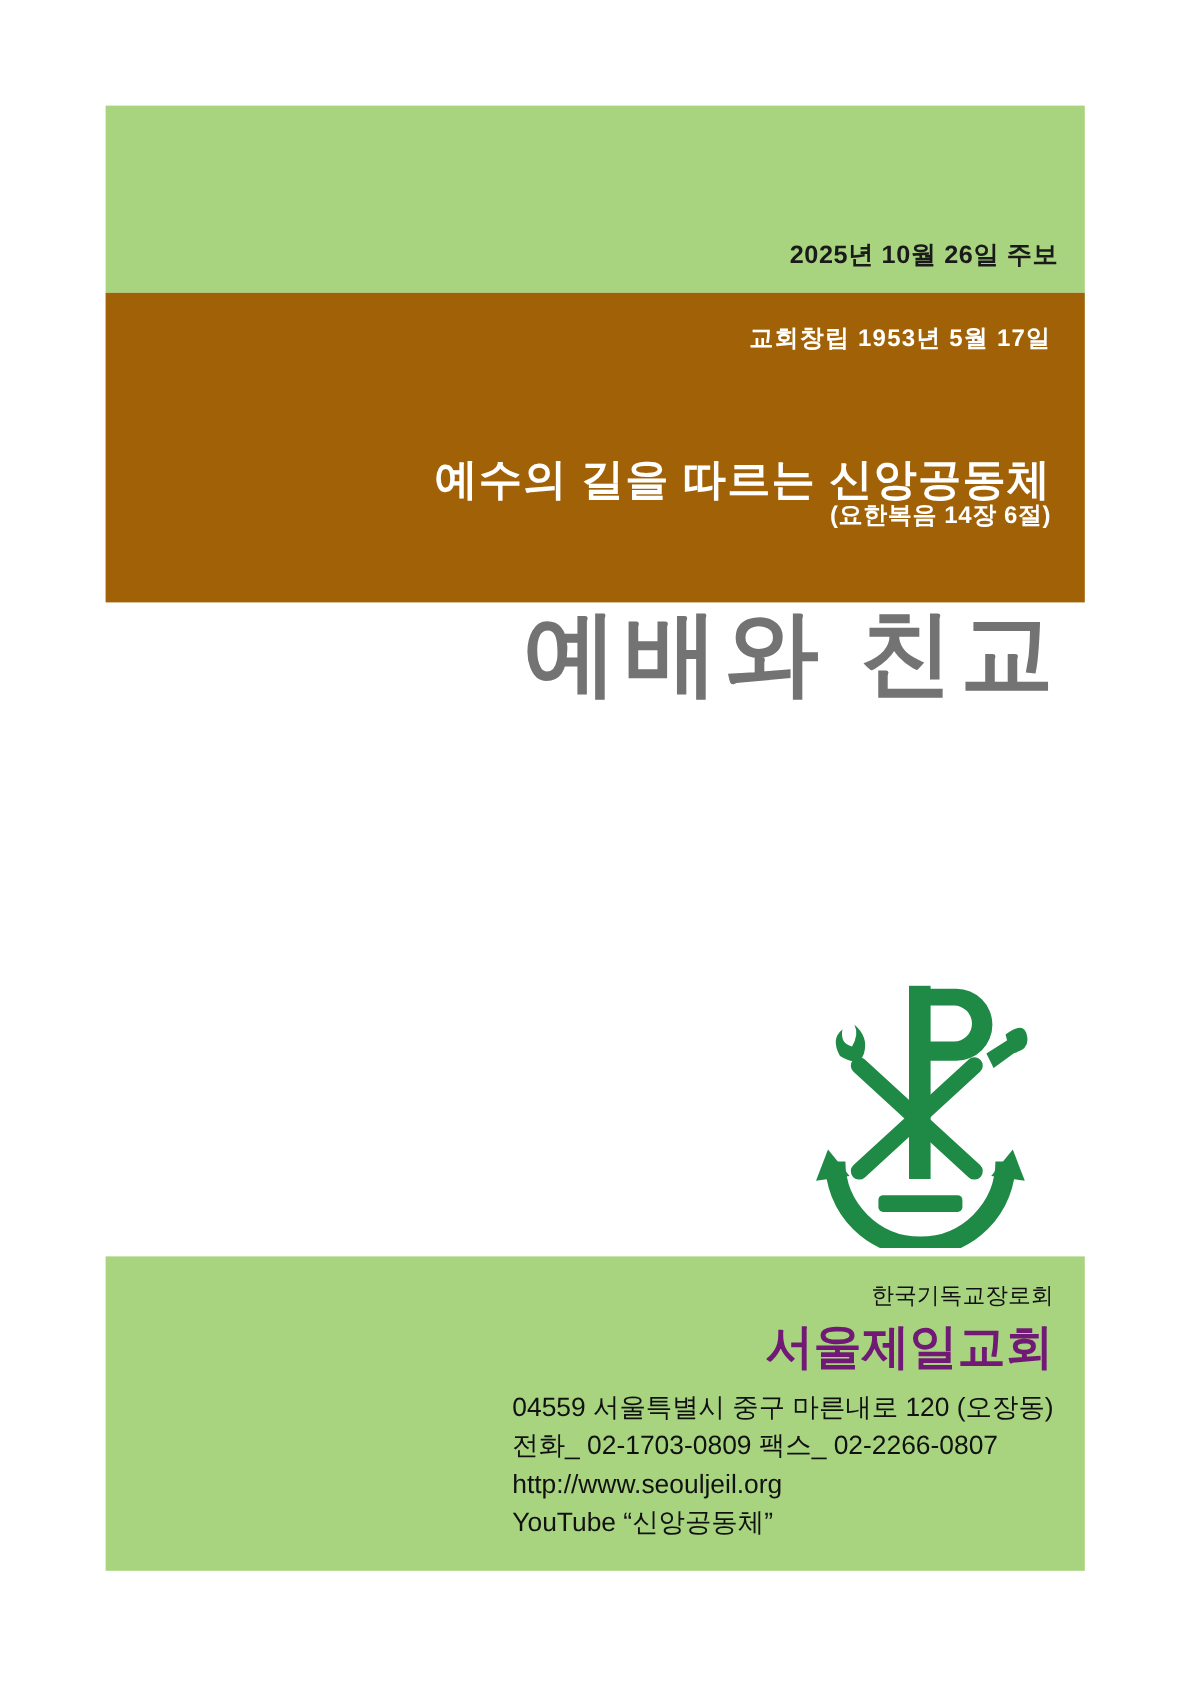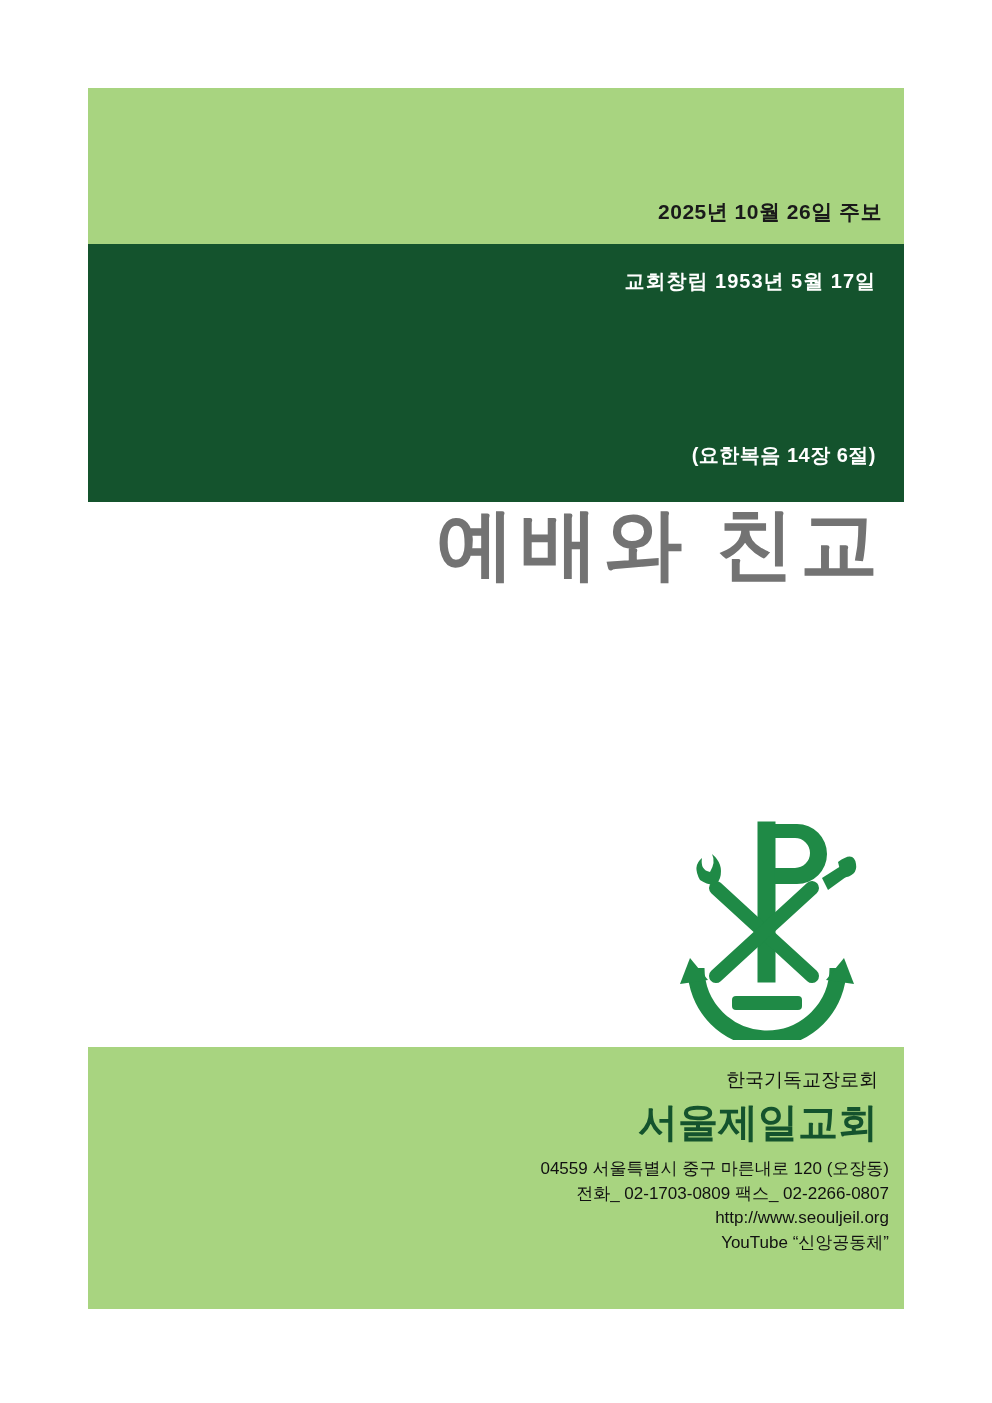--- a/index.html
+++ b/index.html
@@ -42,21 +42,21 @@
     white-space: nowrap;
   }
 
   
   .band-dark {
     position: absolute;
     left: 88px;
     top: 244px;
     width: 816px;
     height: 258px;
-    background: #14532d;
+    background: #a16207;
   }
   .founding {
     position: absolute;
     right: 28px;
     top: 24px;
     font-size: 20px;
     font-weight: bold;
     color: #ffffff;
     letter-spacing: 1px;
     white-space: nowrap;
@@ -67,21 +67,21 @@
     top: 132px;
     font-size: 36px;
     font-weight: bold;
     color: #ffffff;
     letter-spacing: 1px;
     white-space: nowrap;
   }
   .slogan-ref {
     position: absolute;
     right: 28px;
-    top: 198px;
+    top: 172px;
     font-size: 20px;
     font-weight: bold;
     color: #ffffff;
     letter-spacing: 0.5px;
     white-space: nowrap;
   }
 
   
   .main-title {
     position: absolute;
@@ -122,46 +122,46 @@
     color: #111111;
     white-space: nowrap;
     text-align: right;
   }
   .church-name {
     position: absolute;
     right: 26px;
     top: 48px;
     font-size: 40px;
     font-weight: bold;
-    color: #14532d;
+    color: #701a75;
     letter-spacing: 0px;
     white-space: nowrap;
   }
   .addr-block {
     position: absolute;
-    right: 15px;
+    right: 26px;
     top: 110px;
-    text-align: right;
-    font-size: 17px;
+    font-size: 22px;
     color: #111111;
     line-height: 1.45;
   }
   .addr-block div { white-space: nowrap; }
 </style>
 </head>
 <body>
 
 <div class="page">
 
   <div class="band-top">
     <div class="date-line">2025년 10월 26일 주보</div>
   </div>
 
   <div class="band-dark">
     <div class="founding">교회창립 1953년 5월 17일</div>
+    <div class="slogan">예수의 길을 따르는 신앙공동체</div>
     <div class="slogan-ref">(요한복음 14장 6절)</div>
   </div>
 
   <div class="main-title">예배와 친교</div>
 
   <div class="emblem">
     <svg width="190" height="240" viewBox="0 0 190 240" xmlns="http://www.w3.org/2000/svg">
       <g fill="#1f8a46" stroke="#1f8a46">
 
         <rect x="86" y="22" width="17" height="160"></rect>

